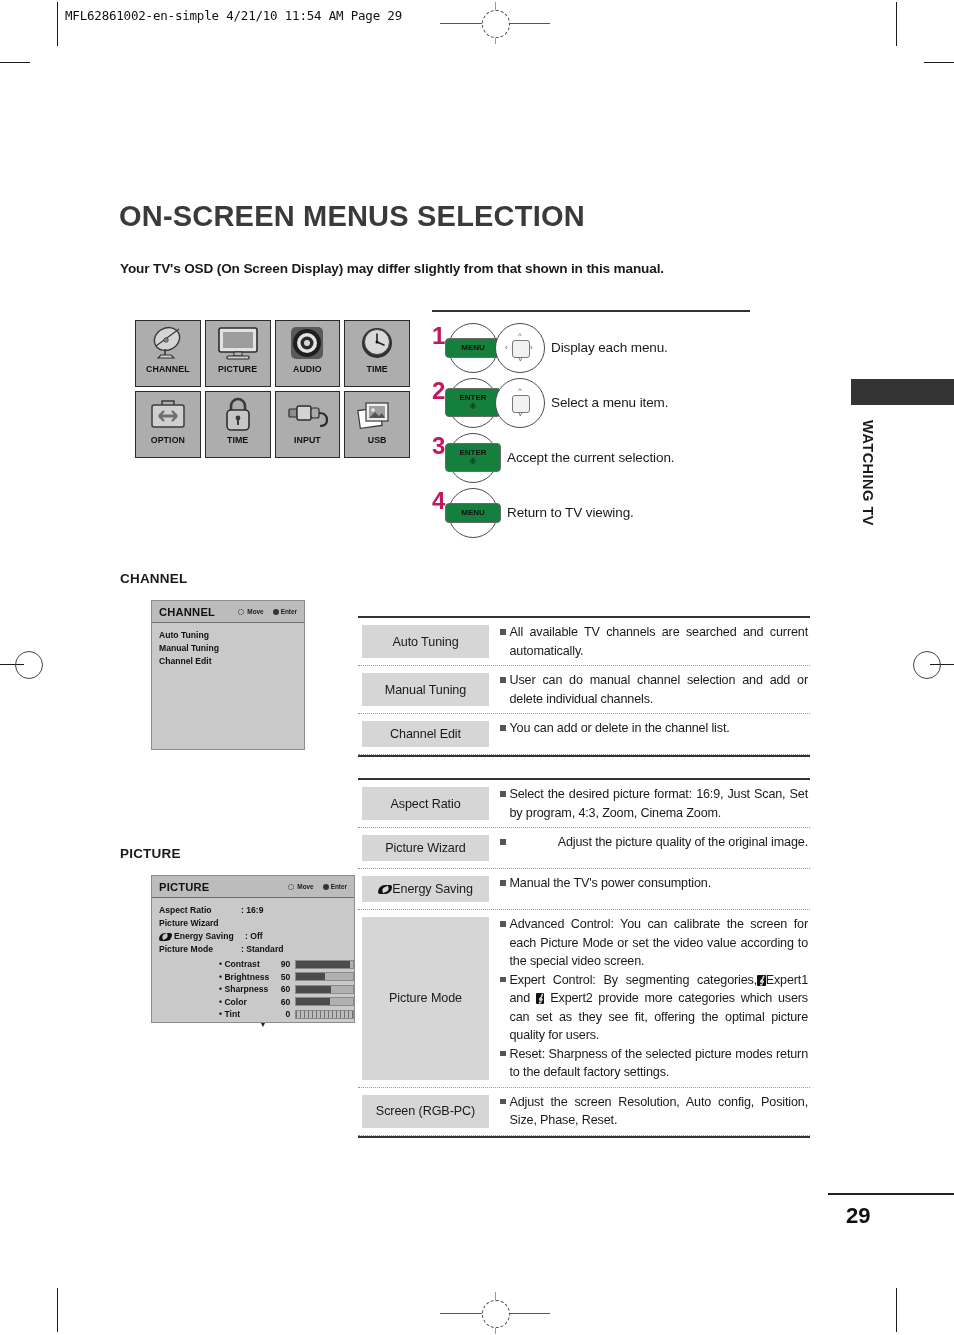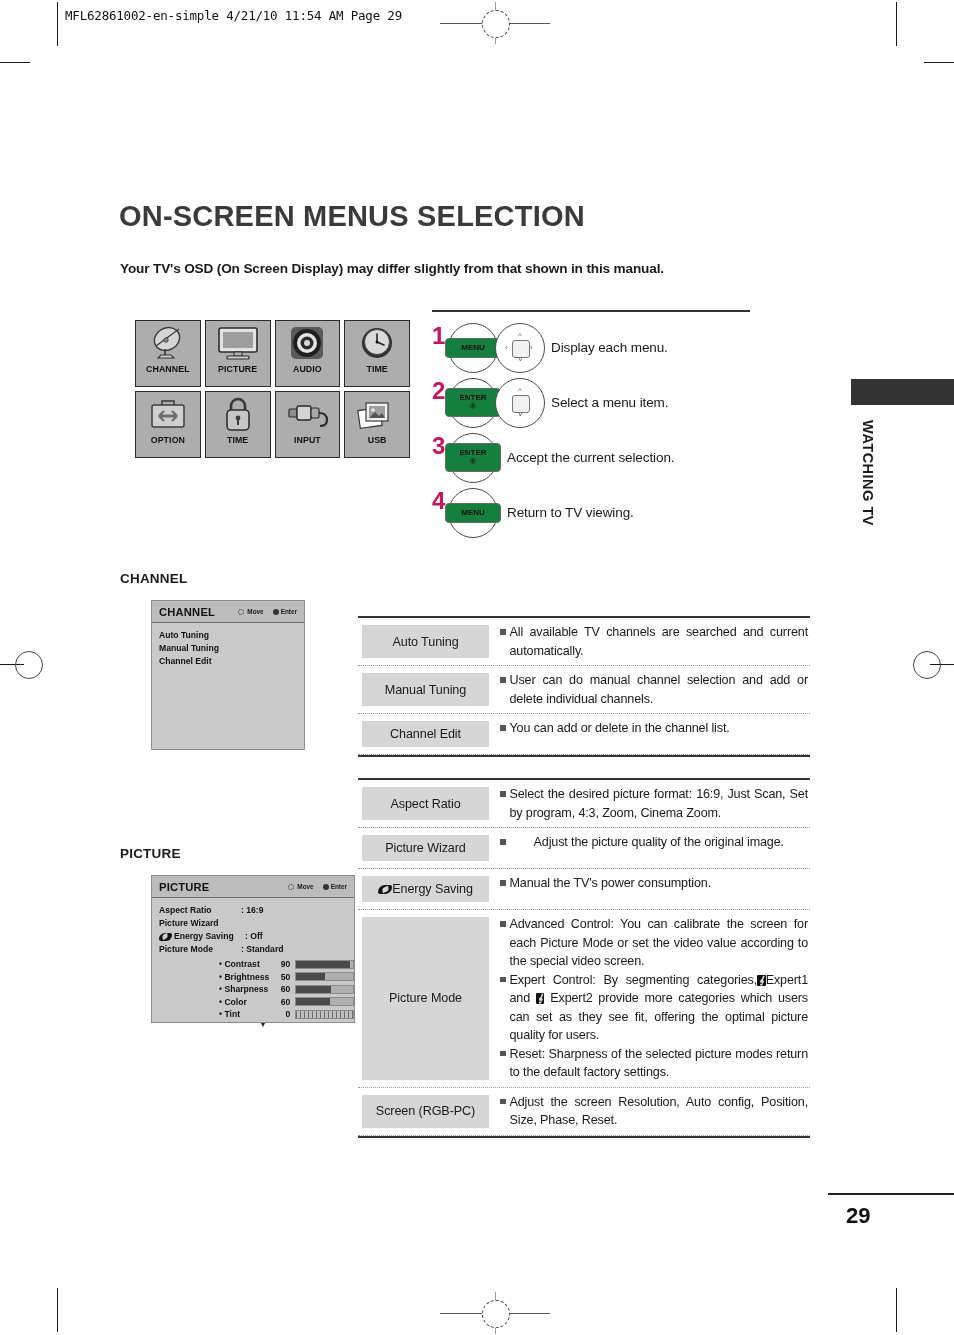--- a/index.html
+++ b/index.html
@@ -470,21 +470,21 @@
     </div>
   </div>
 
   <div class="drow">
     <div class="dcell-l">
         <div class="chip">Picture Wizard</div>
       </div>
     <div class="dcell-r">
       <div class="bullet">
           <span class="sq"></span>
-          <span class="tx" style="text-align:center;">Adjust the picture quality of the original image.</span>
+          <span class="tx" style="text-align:right;">Adjust the picture quality of the original image.</span>
         </div>
     </div>
   </div>
 
   <div class="drow">
     <div class="dcell-l">
       <div class="chip">
         <span class="inl-eco"></span>
           <span>Energy Saving</span>
       </div>

